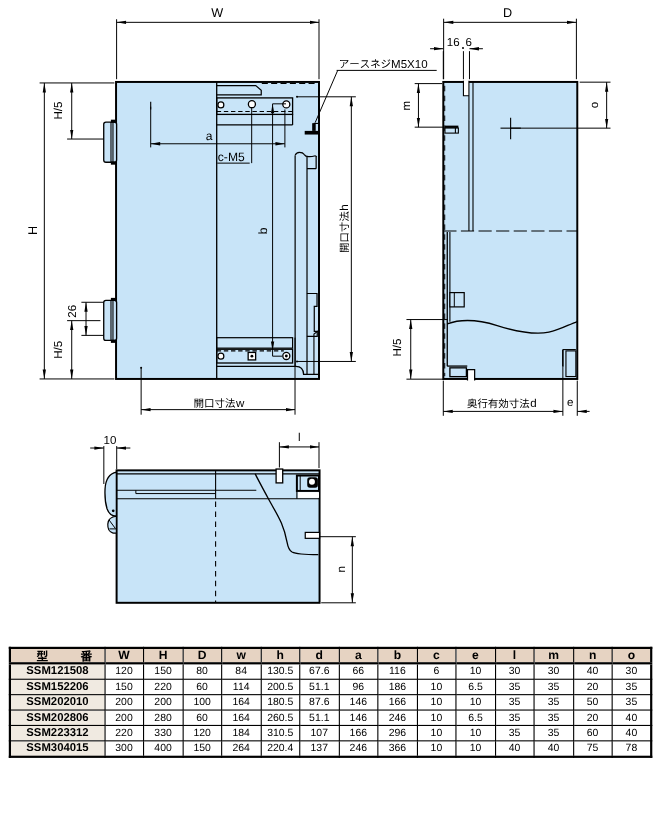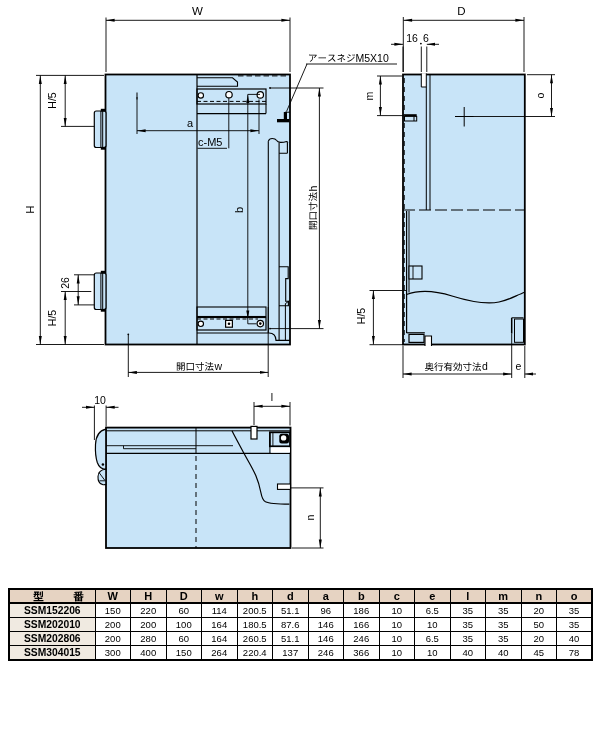--- a/index.html
+++ b/index.html
@@ -346,20 +346,37 @@
             <th>a</th>
             <th>b</th>
             <th>c</th>
             <th>e</th>
             <th>l</th>
             <th>m</th>
             <th>n</th>
             <th>o</th>
           </tr>
 
+<tr>
+            <td class="c1">SSM121508</td>
+            <td>120</td>
+            <td>150</td>
+            <td>80</td>
+            <td>84</td>
+            <td>130.5</td>
+            <td>67.6</td>
+            <td>66</td>
+            <td>116</td>
+            <td>6</td>
+            <td>10</td>
+            <td>30</td>
+            <td>30</td>
+            <td>40</td>
+            <td>30</td>
+          </tr>
 
 
 <tr>
             <td class="c1">SSM152206</td>
             <td>150</td>
             <td>220</td>
             <td>60</td>
             <td>114</td>
             <td>200.5</td>
             <td>51.1</td>
@@ -404,34 +421,51 @@
             <td>246</td>
             <td>10</td>
             <td>6.5</td>
             <td>35</td>
             <td>35</td>
             <td>20</td>
             <td>40</td>
           </tr>
 
 
+<tr>
+            <td class="c1">SSM223312</td>
+            <td>220</td>
+            <td>330</td>
+            <td>120</td>
+            <td>184</td>
+            <td>310.5</td>
+            <td>107</td>
+            <td>166</td>
+            <td>296</td>
+            <td>10</td>
+            <td>10</td>
+            <td>35</td>
+            <td>35</td>
+            <td>60</td>
+            <td>40</td>
+          </tr>
 
 <tr>
             <td class="c1">SSM304015</td>
             <td>300</td>
             <td>400</td>
             <td>150</td>
             <td>264</td>
             <td>220.4</td>
             <td>137</td>
             <td>246</td>
             <td>366</td>
             <td>10</td>
             <td>10</td>
             <td>40</td>
             <td>40</td>
-            <td>45</td>
+            <td>75</td>
             <td>78</td>
           </tr>
 </tbody>
       </table>
 </div>
 </div>
 
 </body></html>

